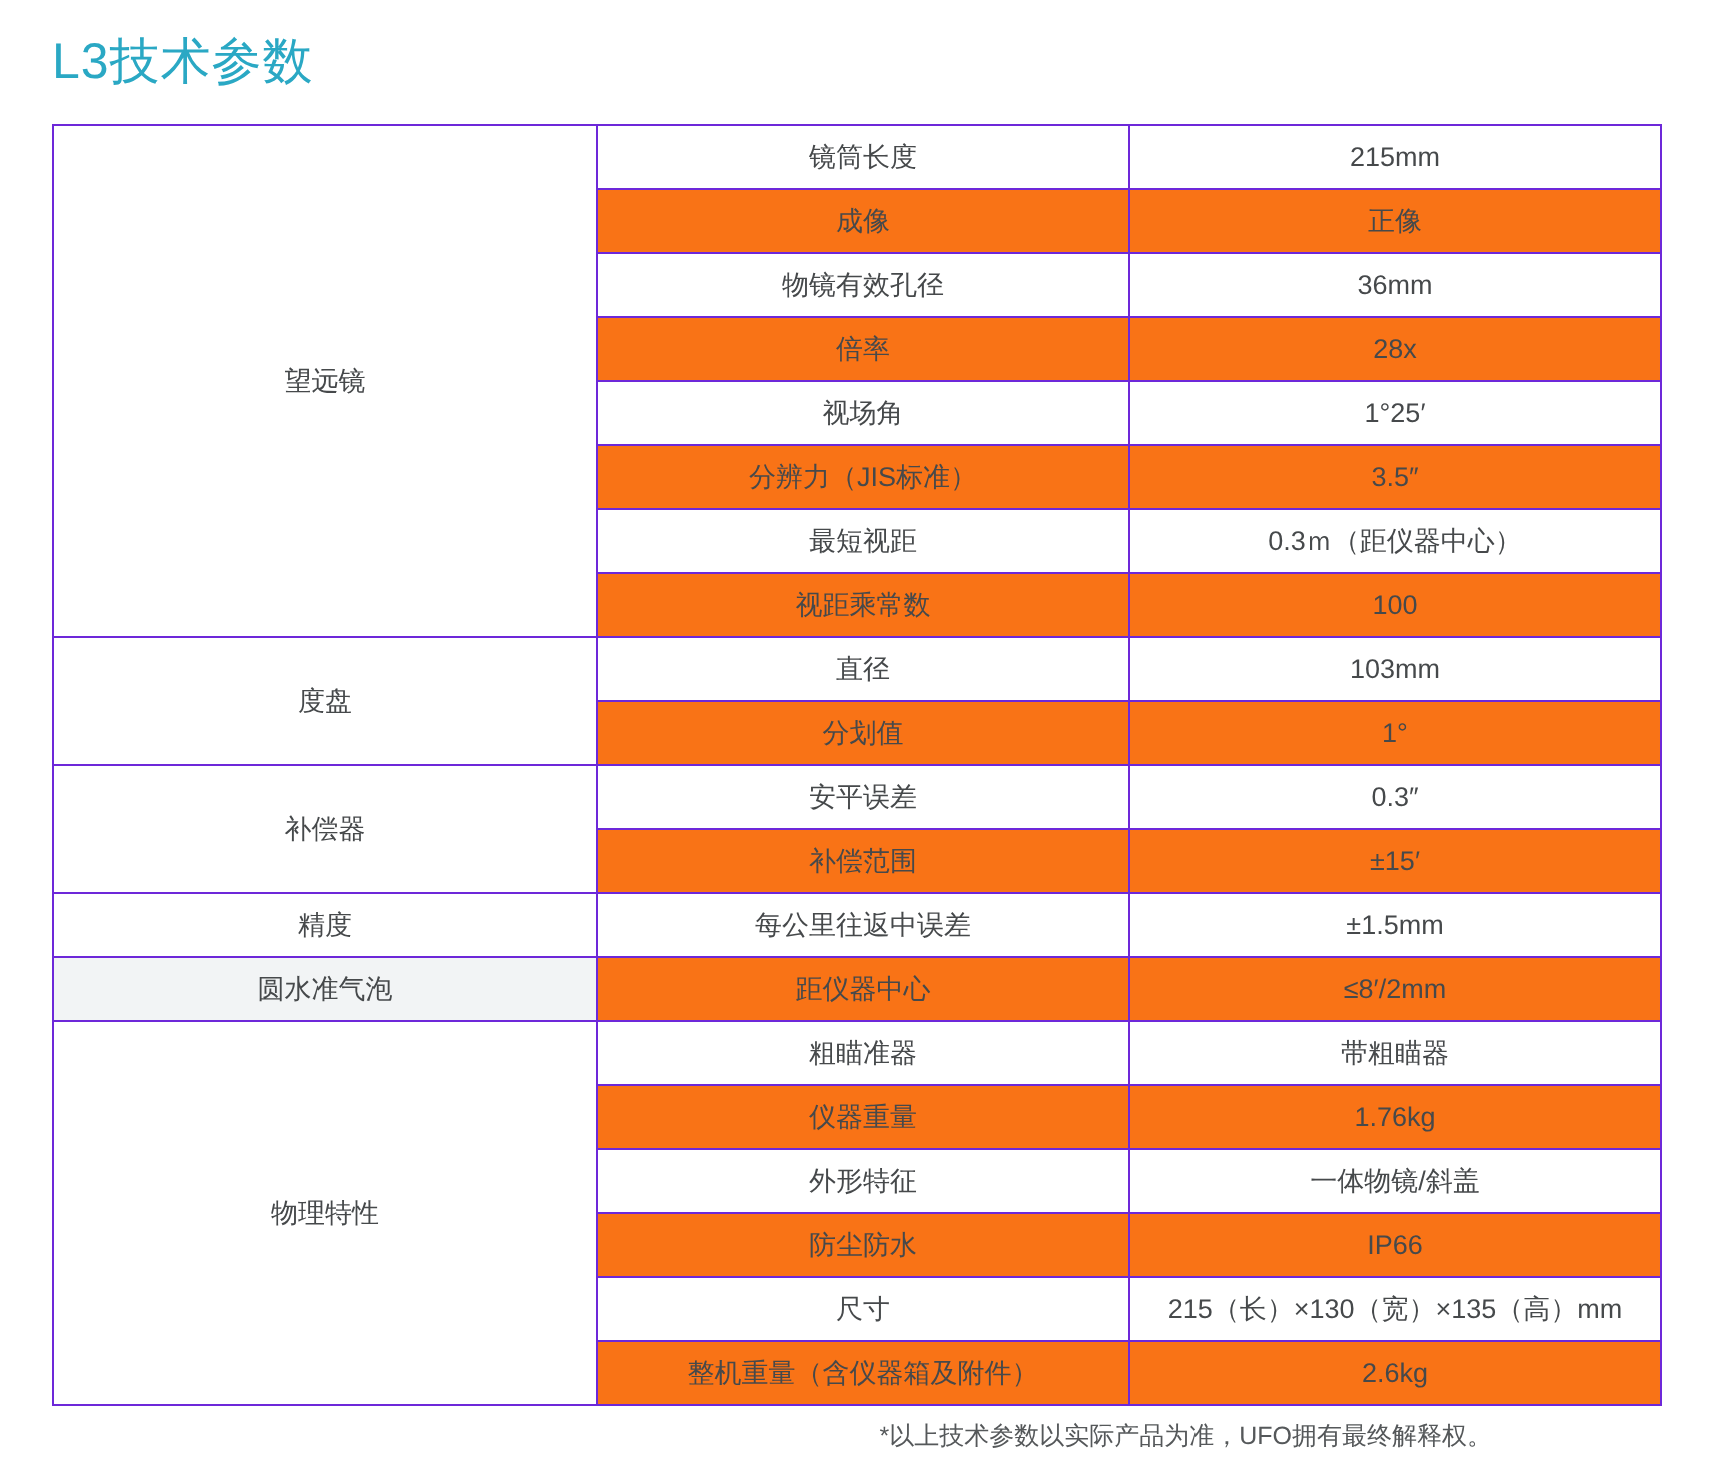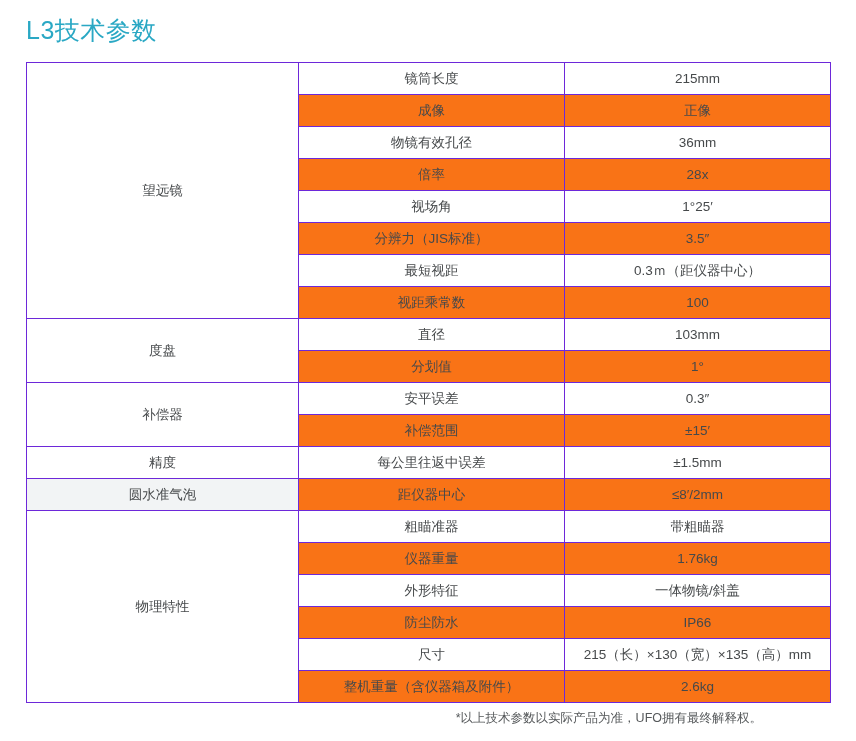--- a/index.html
+++ b/index.html
@@ -58,21 +58,21 @@
     background: #ffffff !important;
     font-size: 13.5px;
     color: #46494b;
     margin-top: 46px;
   }
   td.group-cell.shade {
     background: #f2f4f5 !important;
   }
   .footnote {
     position: absolute;
-    right: 26px;
+    right: 42px;
     top: 710px;
     font-size: 12.5px;
     color: #55585a;
   }
 </style>
 </head>
 <body>
 
 <div class="page">
 

